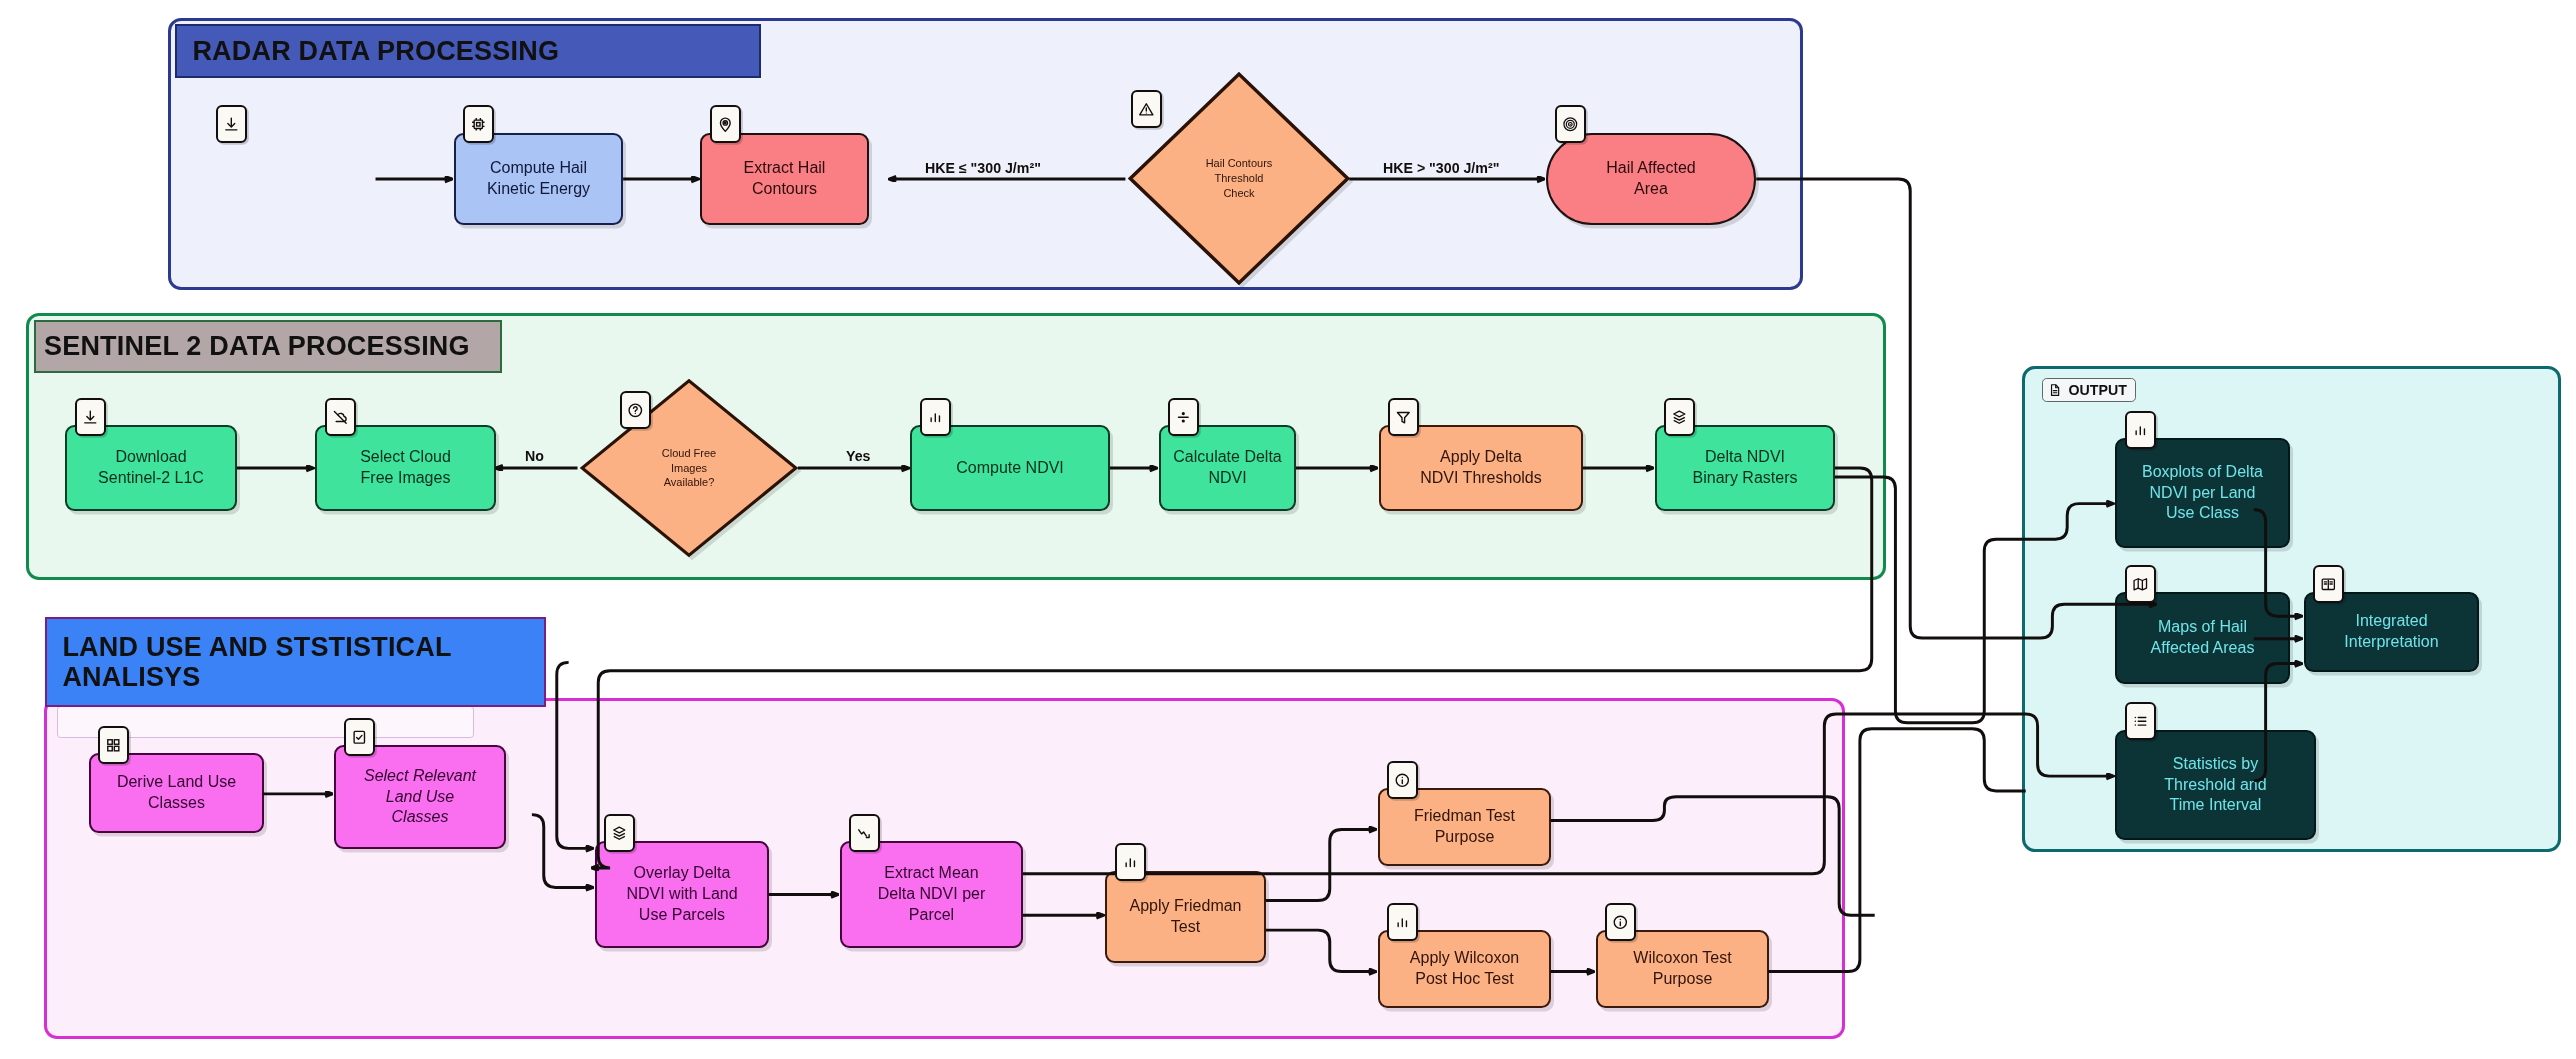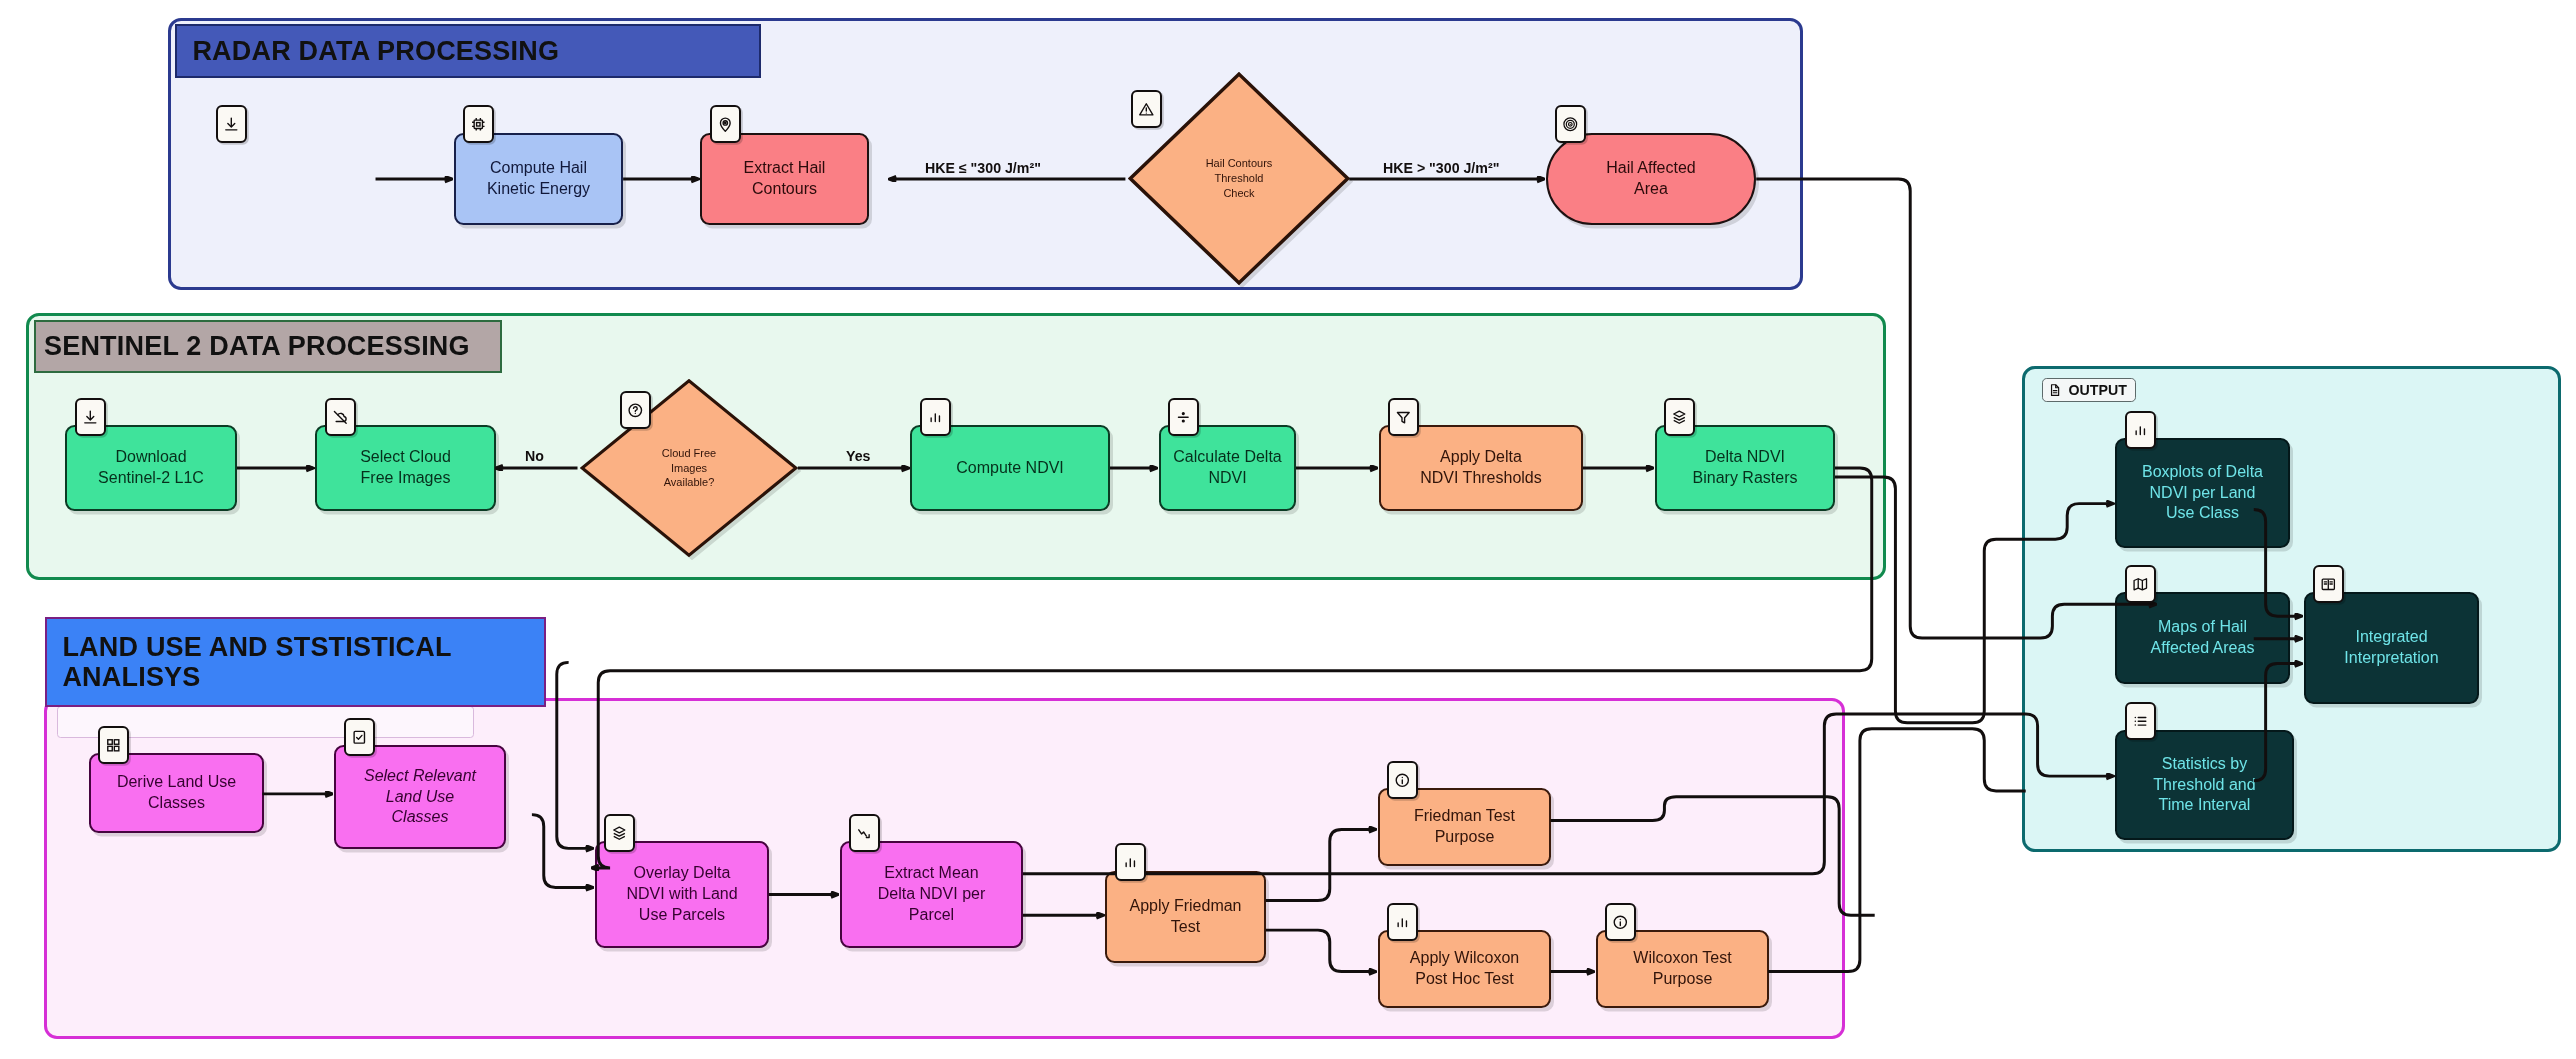--- a/index.html
+++ b/index.html
@@ -392,33 +392,33 @@
   <div class="node n-dark" style="left:2115px;top:592px;width:175px;height:92px;">
     <span>Maps of Hail<br>Affected Areas</span>
   </div>
   <div class="ibadge" style="left:2125px;top:565px;">
     <svg viewBox="0 0 24 24" stroke="#120e0e" stroke-width="1.9" fill="none" stroke-linejoin="round">
         <path d="M3 6.5 9 4l6 2.5L21 4v13.5L15 20l-6-2.5L3 20z"></path>
         <path d="M9 4v13.5M15 6.5V20"></path>
       </svg>
   </div>
 
-  <div class="node n-dark" style="left:2115px;top:730px;width:179px;height:110px;">
+  <div class="node n-dark" style="left:2115px;top:730px;width:201px;height:110px;">
     <span>Statistics by<br>Threshold and<br>Time Interval</span>
   </div>
   <div class="ibadge" style="left:2125px;top:702px;">
     <svg viewBox="0 0 24 24" stroke="#120e0e" stroke-width="2" fill="none" stroke-linecap="round">
         <path d="M9 6.5h11M9 12h11M9 17.5h11"></path>
         <circle cx="4.8" cy="6.5" r="1.1" fill="#120e0e" stroke="none"></circle>
         <circle cx="4.8" cy="12" r="1.1" fill="#120e0e" stroke="none"></circle>
         <circle cx="4.8" cy="17.5" r="1.1" fill="#120e0e" stroke="none"></circle>
       </svg>
   </div>
 
-  <div class="node n-dark" style="left:2304px;top:592px;width:175px;height:112px;">
+  <div class="node n-dark" style="left:2304px;top:592px;width:175px;height:80px;">
     <span>Integrated<br>Interpretation</span>
   </div>
   <div class="ibadge" style="left:2313px;top:565px;">
     <svg viewBox="0 0 24 24" stroke="#120e0e" stroke-width="1.9" fill="none" stroke-linejoin="round">
         <rect x="3.2" y="4.5" width="17.6" height="15" rx="1.3"></rect>
         <path d="M12 5.6v13.2"></path>
         <path d="M6.2 8.6h3.4M6.2 11.6h3.4M14.4 8.6h3.4M14.4 11.6h3.4" stroke-linecap="round"></path>
       </svg>
   </div>
 

